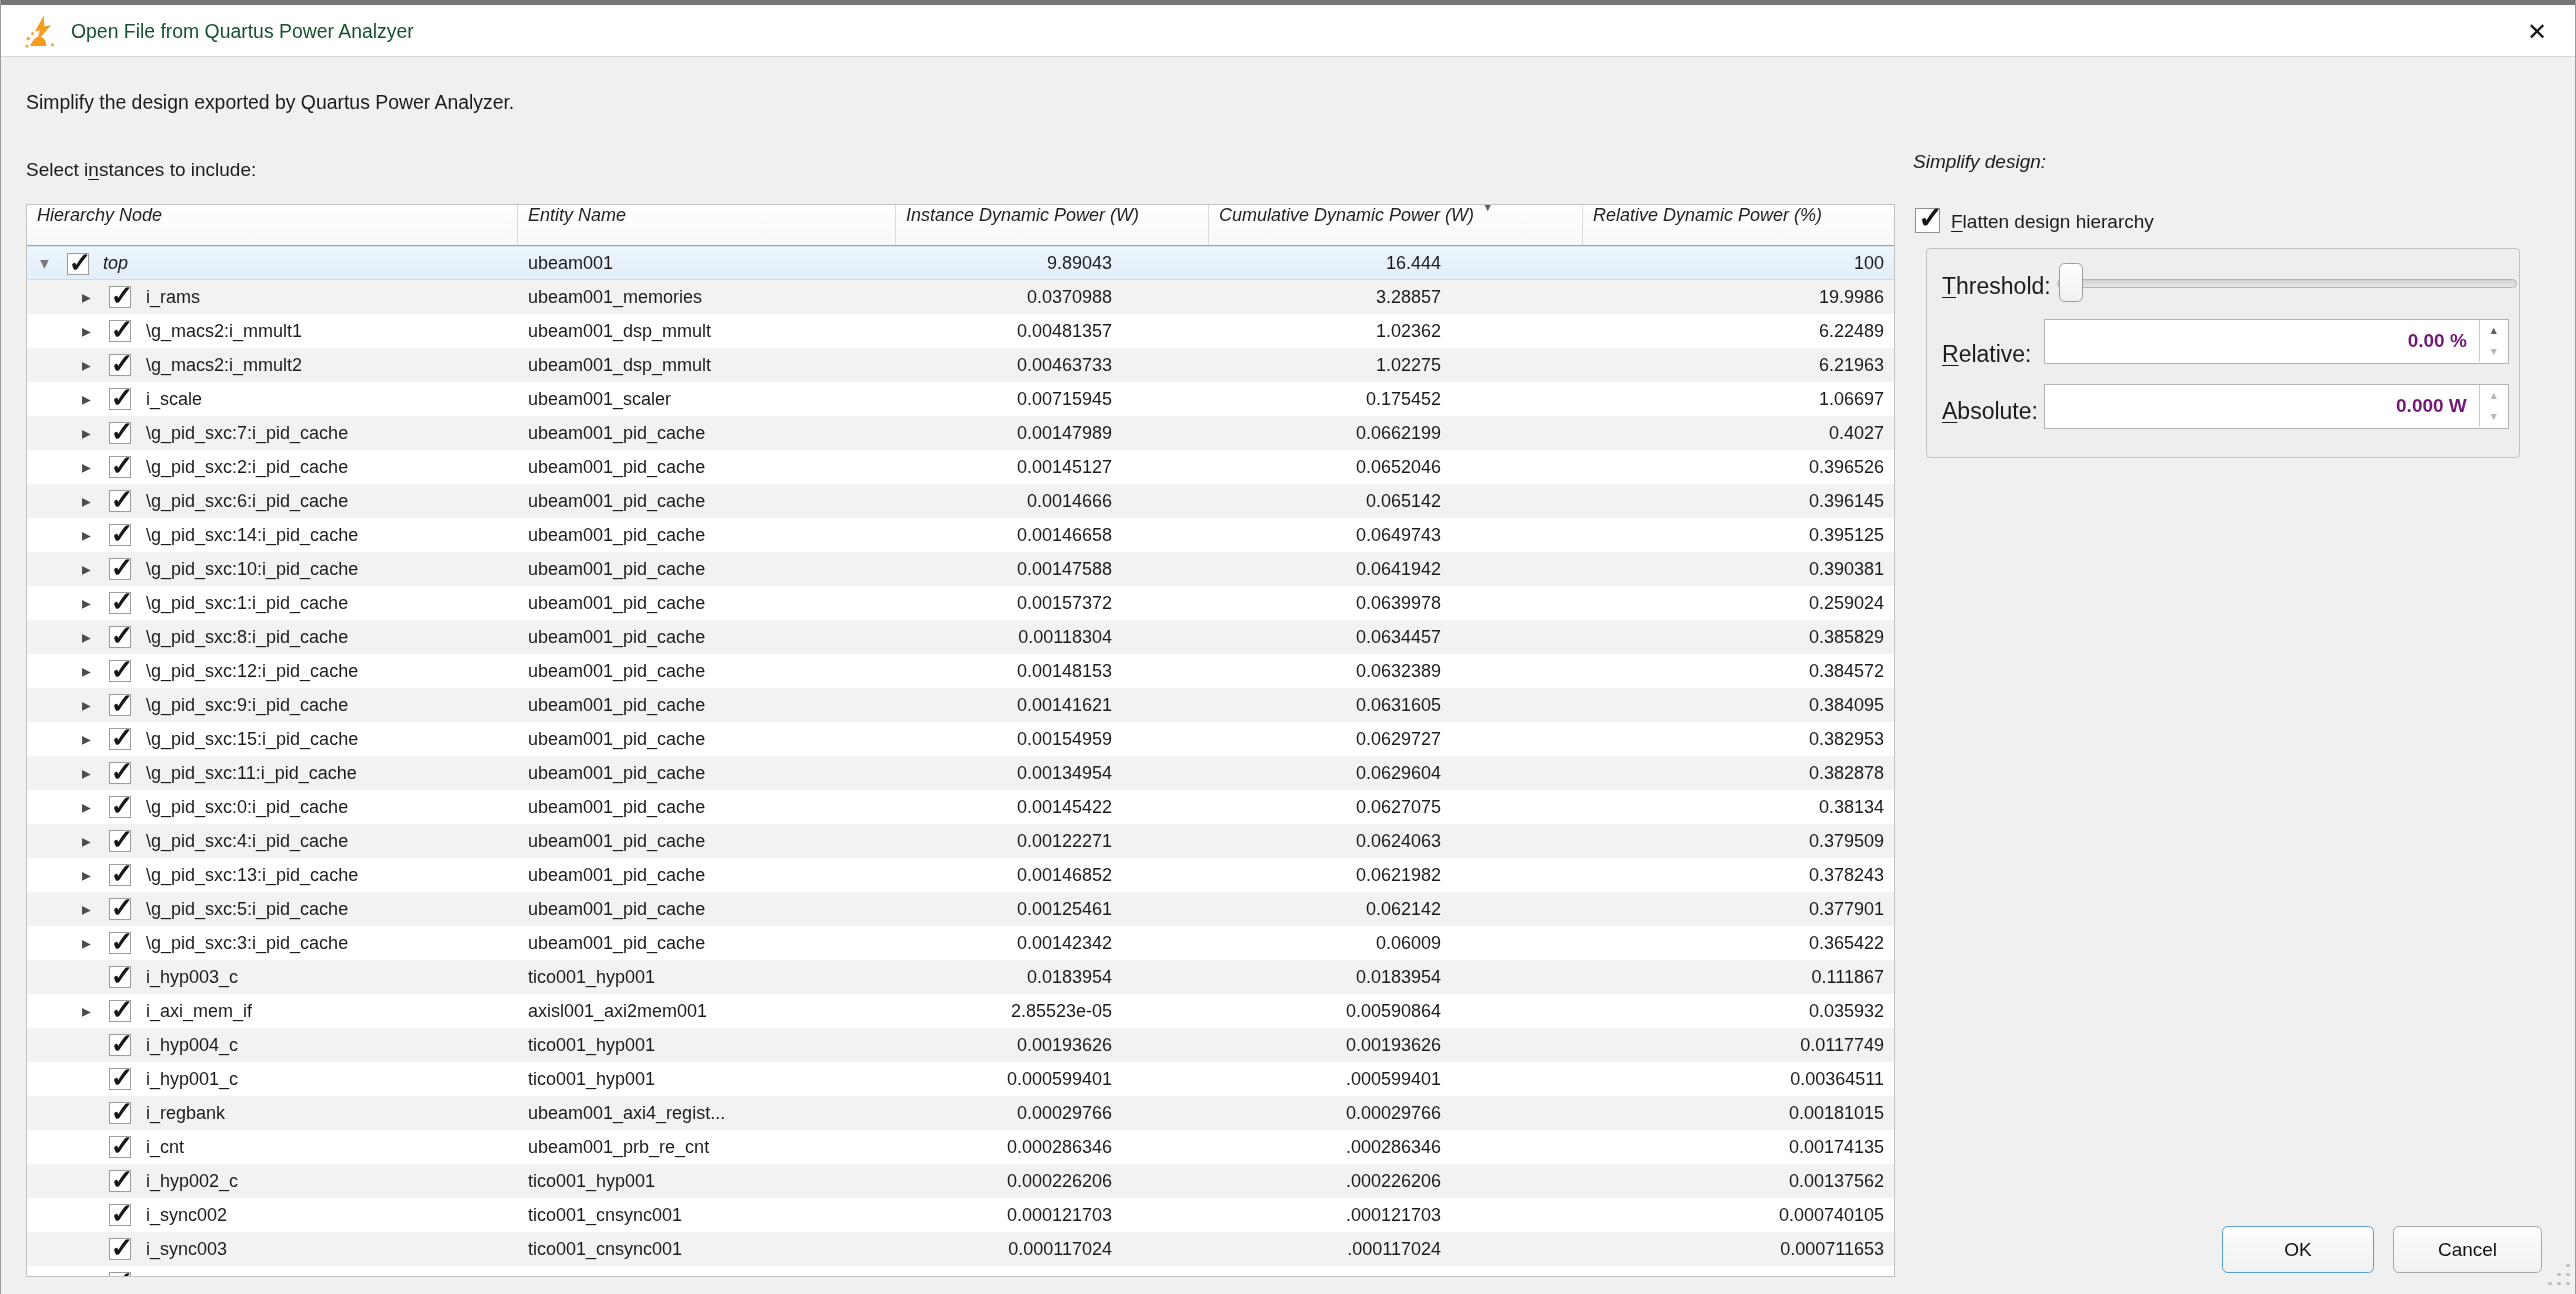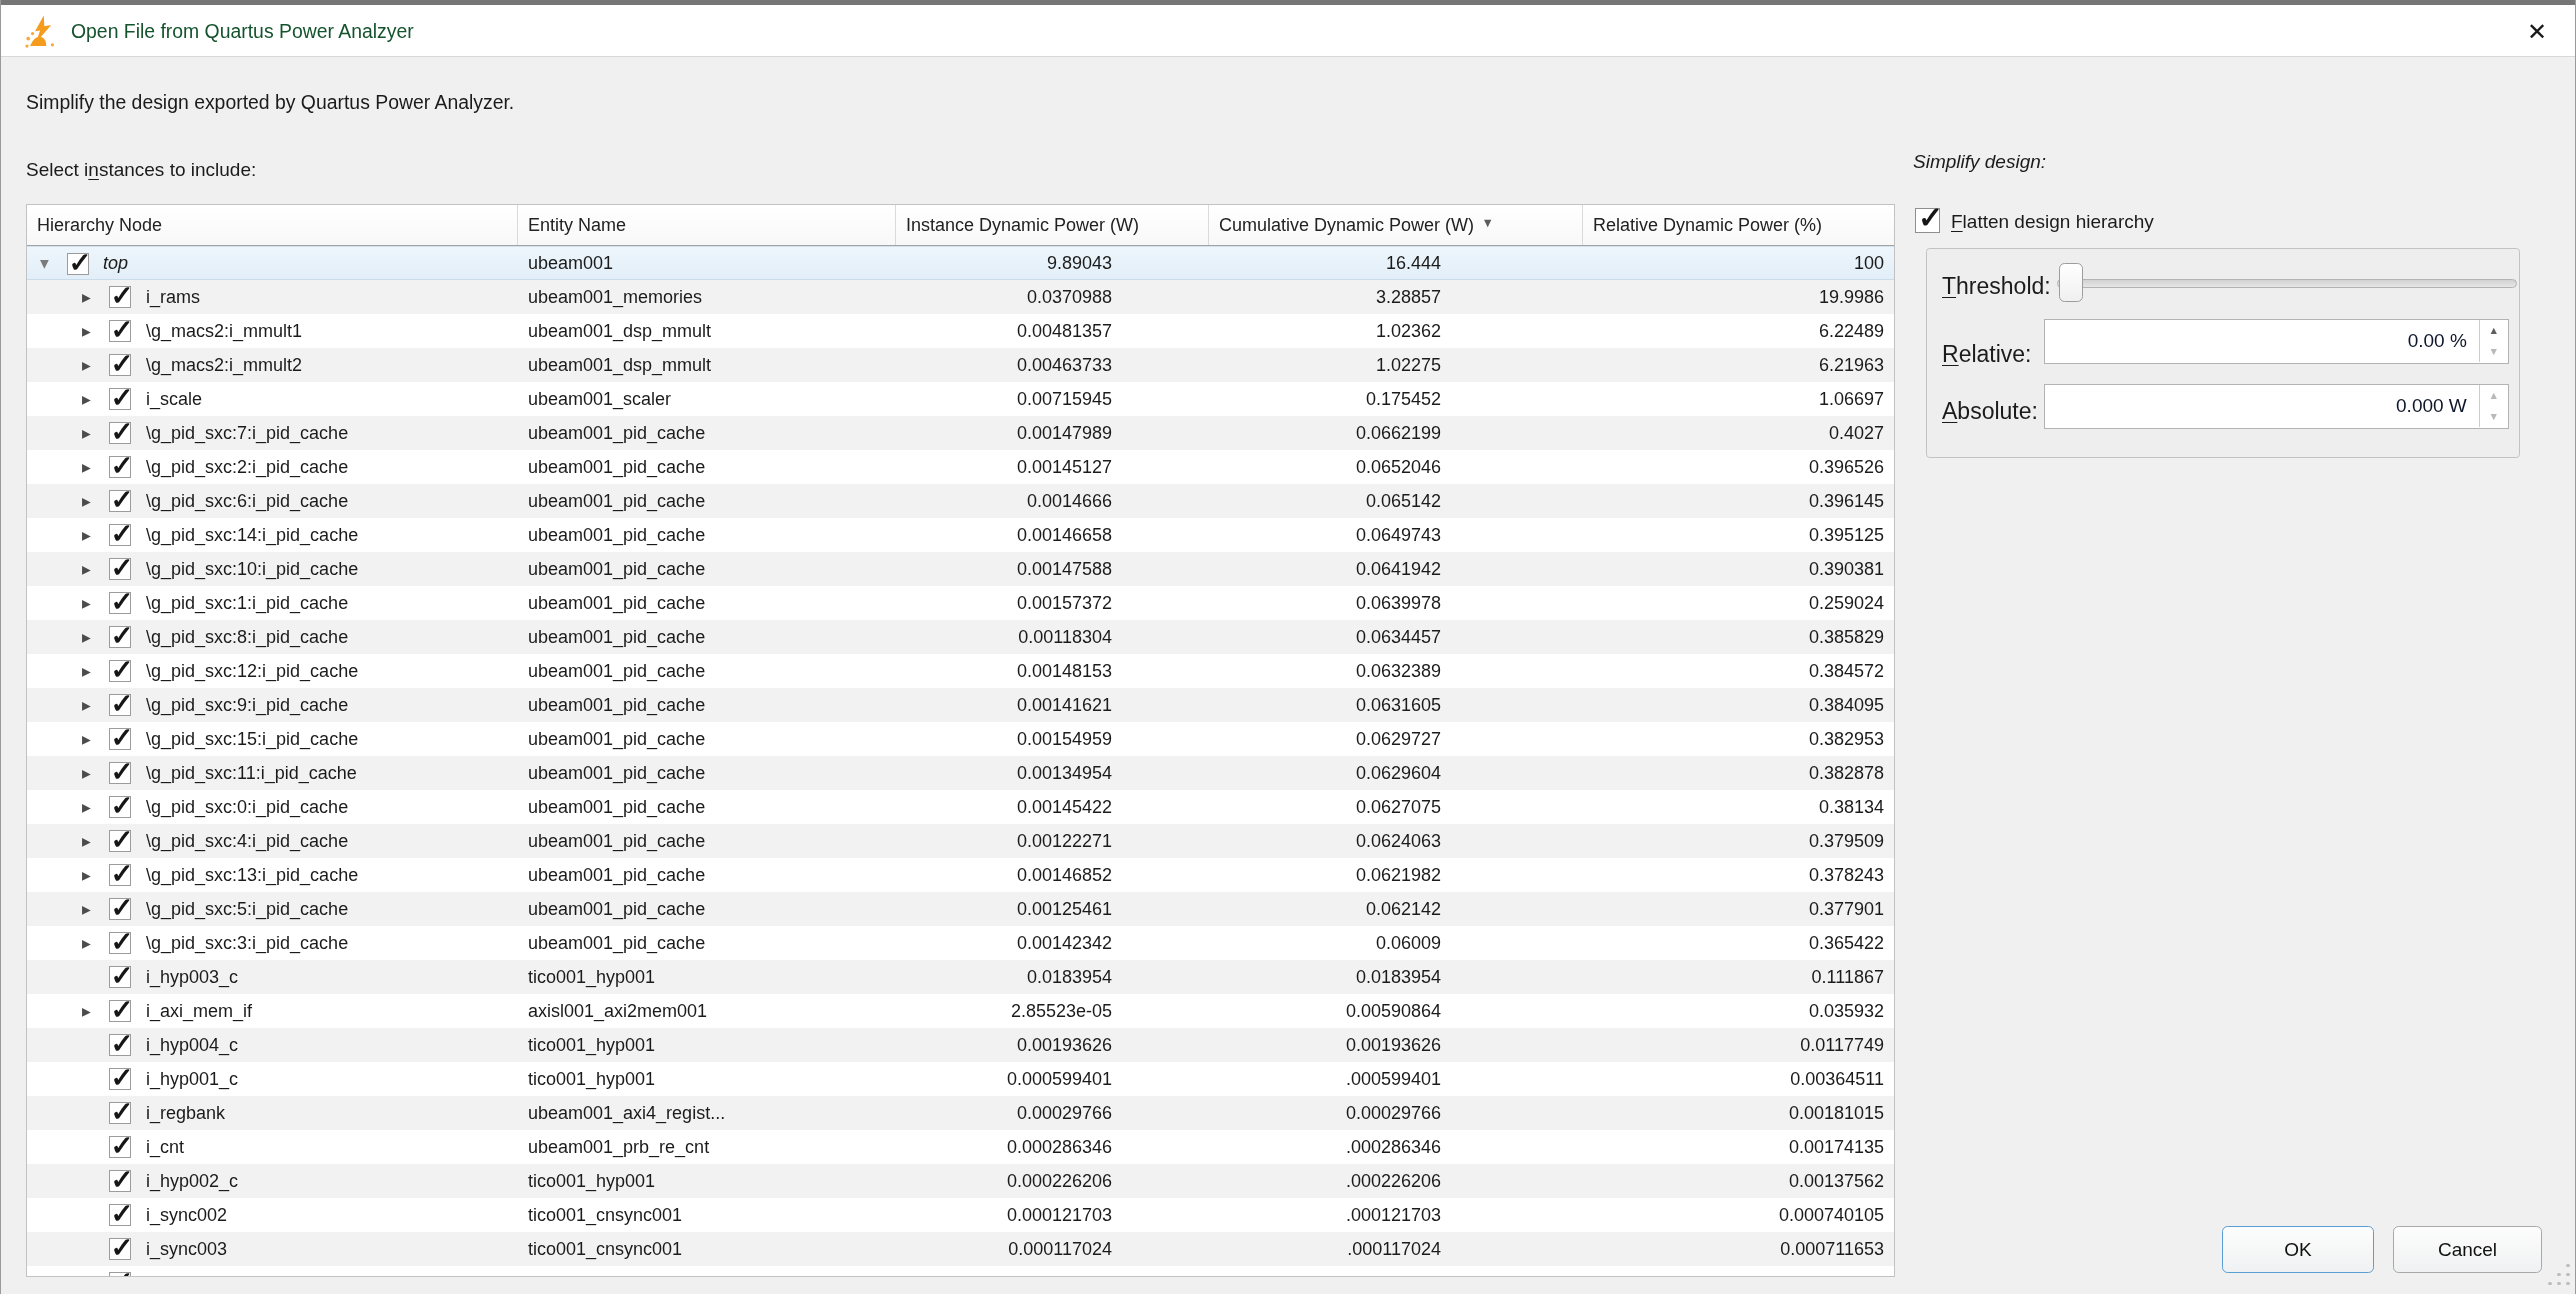--- a/index.html
+++ b/index.html
@@ -15,22 +15,22 @@
          font-size:24px;color:#1a1a1a;cursor:pointer;}
   .dlg-body{position:absolute;left:0;top:59px;width:2576px;height:1236px;background:#f0f0f0;}
   .subtitle{position:absolute;left:25px;top:32px;font-size:19.4px;}
   .select-label{position:absolute;left:25px;top:100px;font-size:19px;}
   .mn{text-decoration:underline;text-underline-offset:3.1px;text-decoration-thickness:1.2px;}
 
   
   .ptable{position:absolute;left:25px;top:145px;width:1869px;height:1073px;background:#ffffff;
           border:1.2px solid #c2c2c2;overflow:hidden;}
   .thead{display:flex;height:41px;background:linear-gradient(#ffffff,#f8f8f8);border-bottom:1.9px solid #a2a2a2;}
-  .th{font-size:18px;color:#222;display:flex;align-items:center;border-right:1.2px solid #dadada;
-      padding-left:10px;white-space:nowrap;overflow:hidden;cursor:pointer;}
+  .th{font-size:18px;color:#222;display:flex;border-right:1.2px solid #dadada;
+      padding-left:10px;white-space:nowrap;overflow:hidden;cursor:pointer;font-style:italic;}
   .th:last-child{border-right:none;}
   .sort-ind{font-size:12.5px;color:#5c5c5c;margin-left:7.5px;margin-top:-5px;}
   .col-h{width:491px;}
   .col-e{width:378px;}
   .col-i{width:313px;}
   .col-c{width:374px;}
   .col-r{width:311px;}
   .tbody{position:relative;}
   .tr{display:flex;height:34px;background:#ffffff;}
   .tr.stripe{background:#f2f2f3;}
@@ -67,21 +67,21 @@
   .rel-label{top:84px;margin-top:8px;}
   .abs-label{top:149px;}
   .slider-groove{position:absolute;left:130px;top:30px;width:460px;height:8.7px;border-radius:4.4px;
                  background:linear-gradient(#d2d2d2,#e6e6e6);border:0.6px solid #b3b3b3;cursor:pointer;}
   .slider-handle{position:absolute;left:132px;top:13.7px;width:24px;height:39px;border-radius:5.6px;
                  background:linear-gradient(#ffffff,#f0f0f0);border:1.2px solid #9d9d9d;cursor:grab;}
   .spinbox{position:absolute;left:117px;width:465px;height:45px;background:#ffffff;border:1.2px solid #b3b3b3;}
   .spin-rel{top:70px;}
   .spin-abs{top:135px;}
   .spin-input{position:absolute;left:0;top:0;width:433px;height:42px;border:none;outline:none;background:transparent;
-              text-align:right;font-size:19px;font-family:"Liberation Sans",sans-serif;color:#0f172a;padding-right:11.2px;}
+              text-align:right;font-size:19px;font-family:"Liberation Sans",sans-serif;color:#701a75;padding-right:11.2px;font-weight:bold;}
   .spin-btns{position:absolute;right:0;top:0;width:29px;height:42px;border-left:1.2px solid #cccccc;}
   .spin-up,.spin-down{position:absolute;left:0;width:27.5px;height:21px;text-align:center;font-size:10.6px;cursor:pointer;line-height:21px;}
   .spin-up{top:0;color:#5f5f5f;}
   .spin-down{top:21px;color:#b9b9b9;}
   .spin-abs .spin-up{color:#b9b9b9;}
 
   .btn{position:absolute;top:1167px;height:47px;border-radius:5.6px;font-size:19px;font-family:"Liberation Sans",sans-serif;
        background:linear-gradient(#fdfdfd,#f0f1f2);cursor:pointer;color:#111;}
   .btn-ok{left:2221px;width:152px;border:1.9px solid #5a9fd4;}
   .btn-cancel{left:2392px;width:149px;border:1.2px solid #a8a8a8;}

